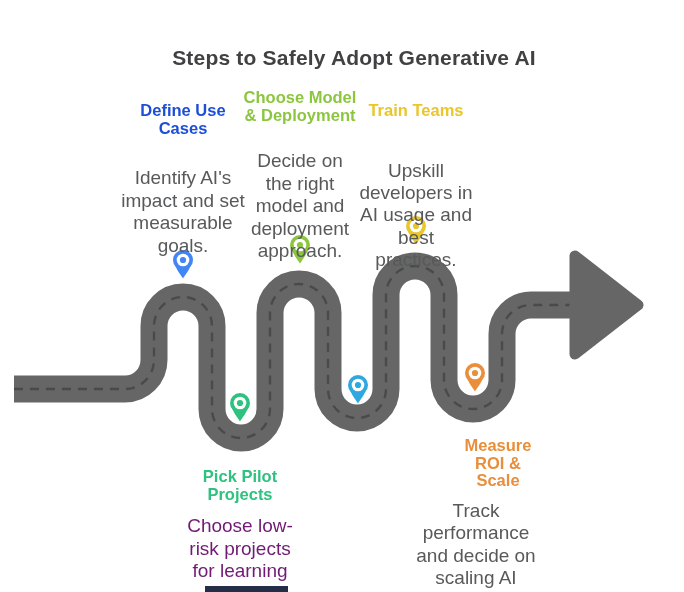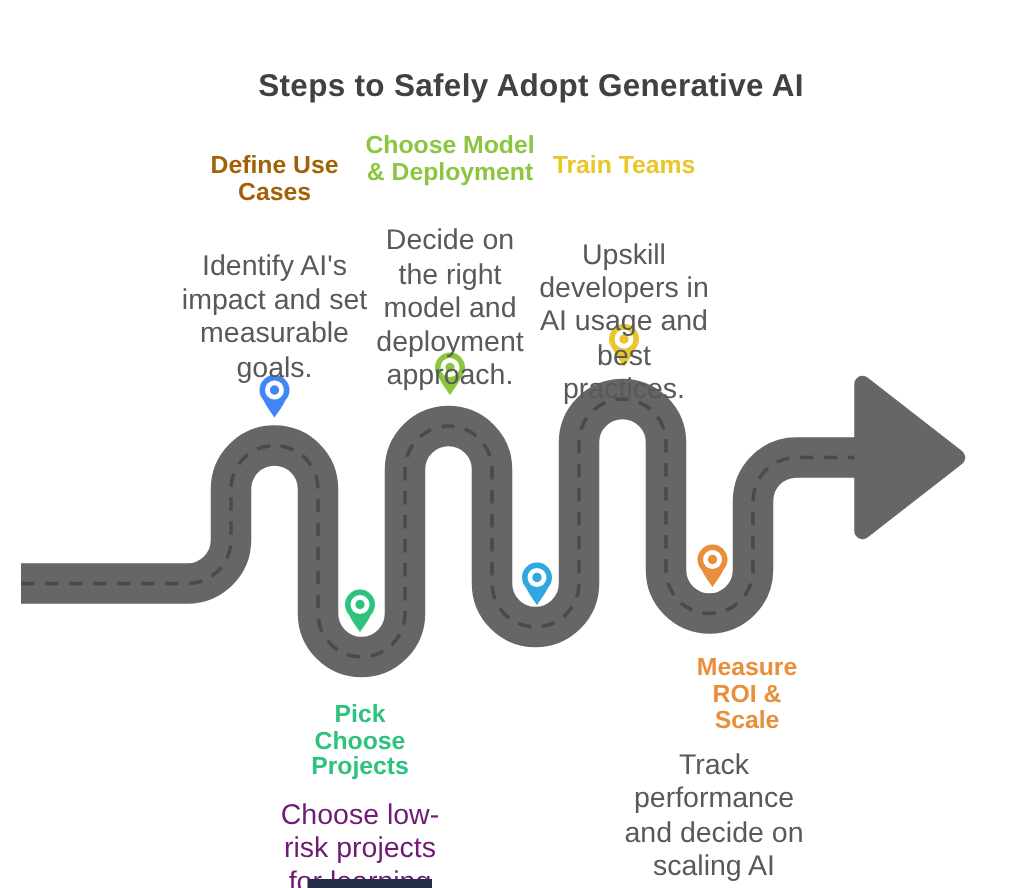--- a/index.html
+++ b/index.html
@@ -91,36 +91,36 @@
 
     <g>
       <path d="M467.4 379 C470 385 472.5 387.5 475 391.5 C477.5 387.5 480 385 482.6 379 Z" fill="#E98E3A"></path>
       <circle cx="475" cy="373" r="10" fill="#E98E3A"></circle>
       <circle cx="475" cy="373" r="6.3" fill="#ffffff"></circle>
       <circle cx="475" cy="373" r="3.1" fill="#E98E3A"></circle>
     </g>
   </svg>
 
   <div class="step" style="left:183px;top:102px;width:140px">
-    <div class="step-heading" style="max-width: 112px; color: #a16207;">Define Use Cases</div>
+    <div class="step-heading" style="max-width: 112px; color: #1d4ed8;">Define Use Cases</div>
     <div class="step-body" style="margin-top: 30px; max-width: 134px; color: rgb(88, 89, 91);">Identify AI's impact and set measurable goals.</div>
   </div>
 
   <div class="step" style="left:300px;top:89px;width:130px">
     <div class="step-heading" style="max-width: 114px; color: rgb(140, 198, 63);">Choose Model &amp; Deployment</div>
     <div class="step-body" style="margin-top: 26px; max-width: 104px; color: rgb(88, 89, 91);">Decide on the right model and deployment approach.</div>
   </div>
 
   <div class="step" style="left:416px;top:102px;width:126px">
     <div class="step-heading" style="max-width: 120px; color: rgb(233, 198, 42);">Train Teams</div>
     <div class="step-body" style="margin-top: 40px; max-width: 118px; color: rgb(88, 89, 91);">Upskill developers in AI usage and best practices.</div>
   </div>
 
   <div class="step" style="left:240px;top:468px;width:120px">
-    <div class="step-heading" style="max-width: 92px; color: rgb(46, 194, 127);">Pick Choose Projects</div>
+    <div class="step-heading" style="max-width: 92px; color: rgb(46, 194, 127);">Pick Pilot Projects</div>
     <div class="step-body" style="margin-top: 12px; max-width: 106px; color: #701a75;">Choose low-risk projects for learning and iteration.</div>
   </div>
 
 
   <div class="step" style="left:476px;top:437px;width:130px">
     <div class="step-heading" style="max-width: 96px; color: rgb(233, 142, 58); margin-left: 44px;">Measure ROI &amp; Scale</div>
     <div class="step-body" style="margin-top: 10px; max-width: 122px; color: rgb(88, 89, 91);">Track performance and decide on scaling AI use.</div>
   </div>
 
   <div class="footer-bar" style="left: 205px; top: 586px; width: 83px; height: 6px; background-color: rgb(37, 46, 71);"></div>

